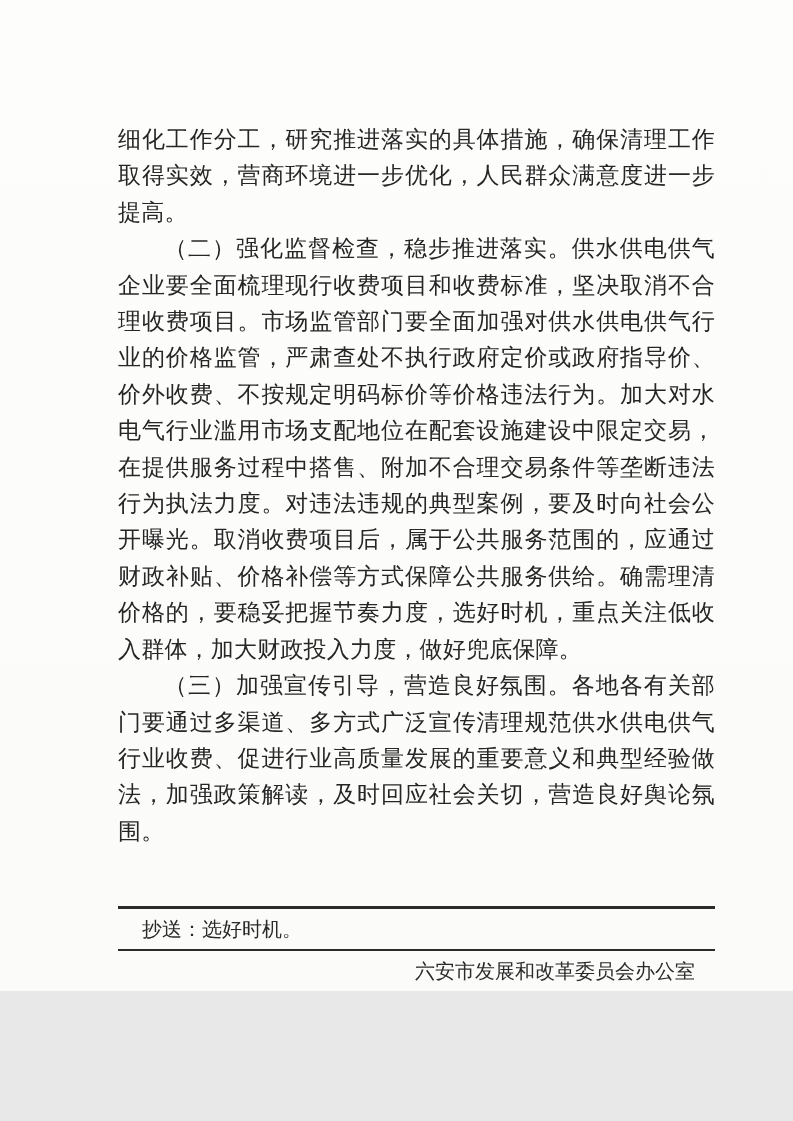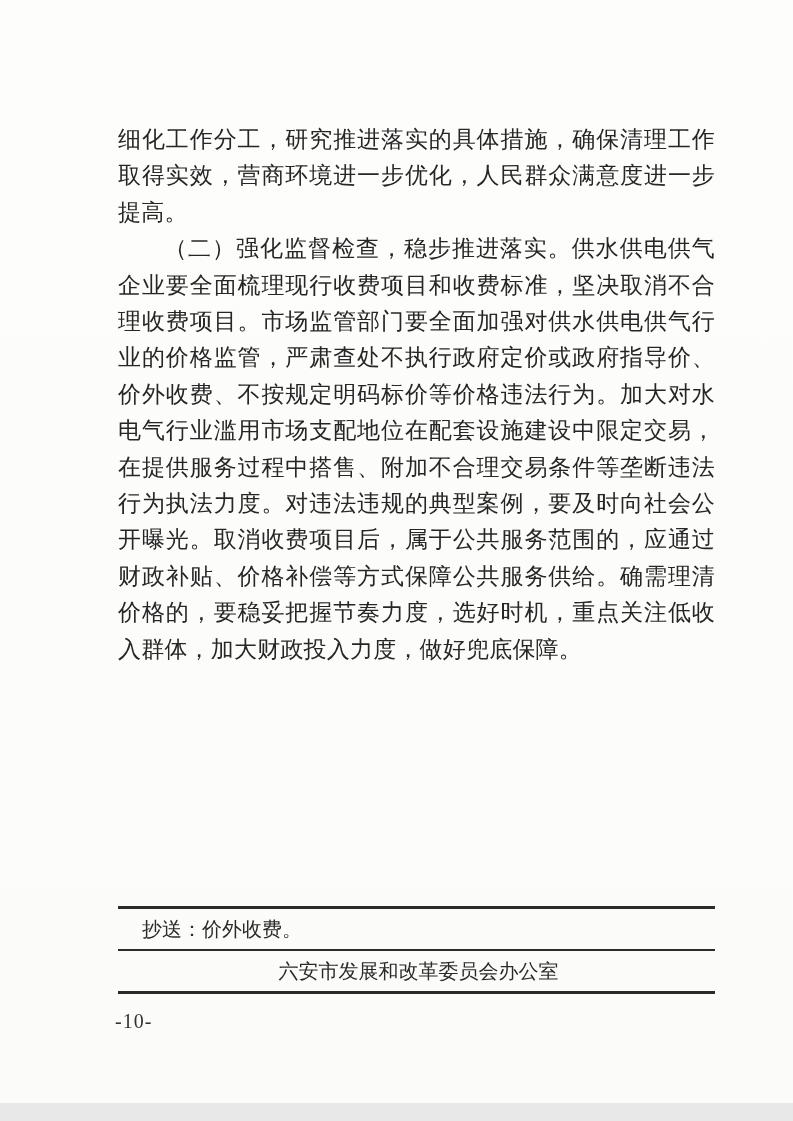--- a/index.html
+++ b/index.html
@@ -3,21 +3,21 @@
 <meta charset="utf-8">
 <style>
   html, body {
     margin: 0;
     padding: 0;
     background: #e8e8e8;
   }
   .page {
     position: relative;
     width: 793px;
-    height: 1103px;
+    height: 991px;
     margin: 0 auto;
     background: linear-gradient(180deg, #fdfdfc 0%, #fcfcfb 60%, #fbfbfa 100%);
     overflow: hidden;
     font-family: "Liberation Serif", "DejaVu Serif", serif;
     color: #262626;
   }
   .body-text {
     position: absolute;
     left: 118px;
     top: 122px;
@@ -55,45 +55,46 @@
   }
   .footer-row {
     height: 40px;
     display: flex;
     align-items: center;
     padding-left: 24px;
     padding-right: 20px;
     box-sizing: border-box;
   }
   .footer-row.issuer {
-    justify-content: center;
+    justify-content: flex-end;
   }
   .page-number {
     position: absolute;
     left: 115px;
     top: 1010px;
     font-size: 20px;
     letter-spacing: 1px;
     color: #333;
   }
 </style>
 </head>
 <body>
 
 <div class="page">
 
   <div class="body-text">
     <p class="para no-indent"><span>细化工作分工，研究推进落实的具体措施，确保清理工作取得实效，营商环境进一步优化，人民群众满意度进一步提高。</span></p>
     <p class="para"><span class="lead">（二）强化监督检查，稳步推进落实。</span><span>供水供电供气企业要全面梳理现行收费项目和收费标准，坚决取消不合理收费项目。市场监管部门要全面加强对供水供电供气行业的价格监管，严肃查处不执行政府定价或政府指导价、价外收费、不按规定明码标价等价格违法行为。加大对水电气行业滥用市场支配地位在配套设施建设中限定交易，在提供服务过程中搭售、附加不合理交易条件等垄断违法行为执法力度。对违法违规的典型案例，要及时向社会公开曝光。取消收费项目后，属于公共服务范围的，应通过财政补贴、价格补偿等方式保障公共服务供给。确需理清价格的，要稳妥把握节奏力度，选好时机，重点关注低收入群体，加大财政投入力度，做好兜底保障。</span></p>
+    <p class="para"><span class="lead">（三）加强宣传引导，营造良好氛围。</span><span>各地各有关部门要通过多渠道、多方式广泛宣传清理规范供水供电供气行业收费、促进行业高质量发展的重要意义和典型经验做法，加强政策解读，及时回应社会关切，营造良好舆论氛围。</span></p>
   </div>
 
   <div class="doc-footer">
     <hr class="rule thick">
     <div class="footer-row">
-      <span>抄送：价外收费。</span>
+      <span>抄送：选好时机。</span>
     </div>
     <hr class="rule">
     <div class="footer-row issuer">
       <span>六安市发展和改革委员会办公室</span>
     </div>
     <hr class="rule thick">
   </div>
 
   <div class="page-number">-10-</div>
 

